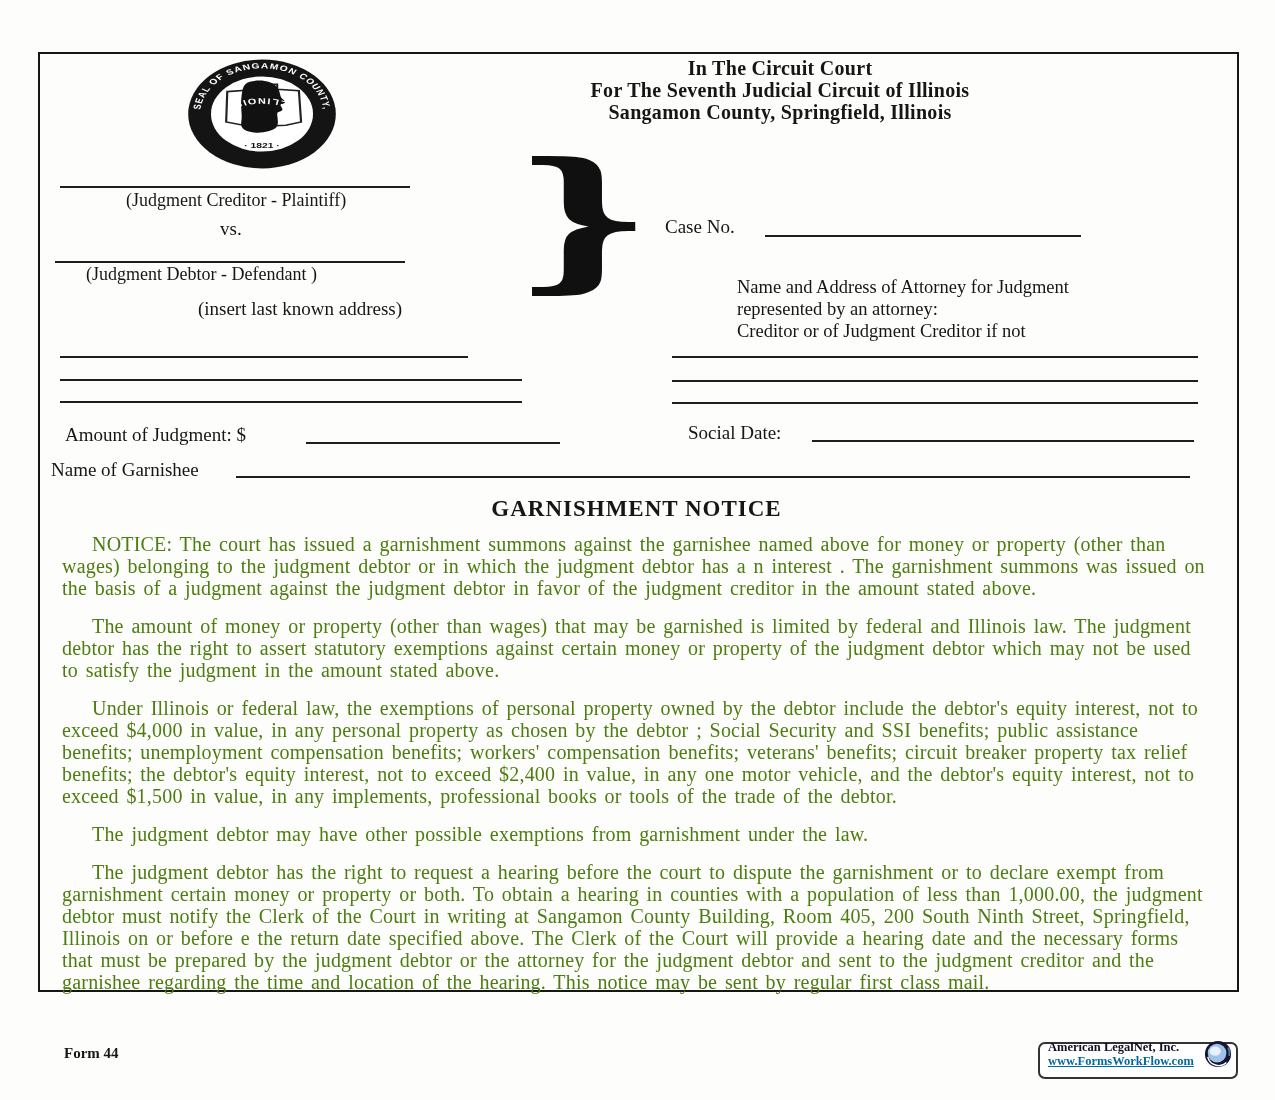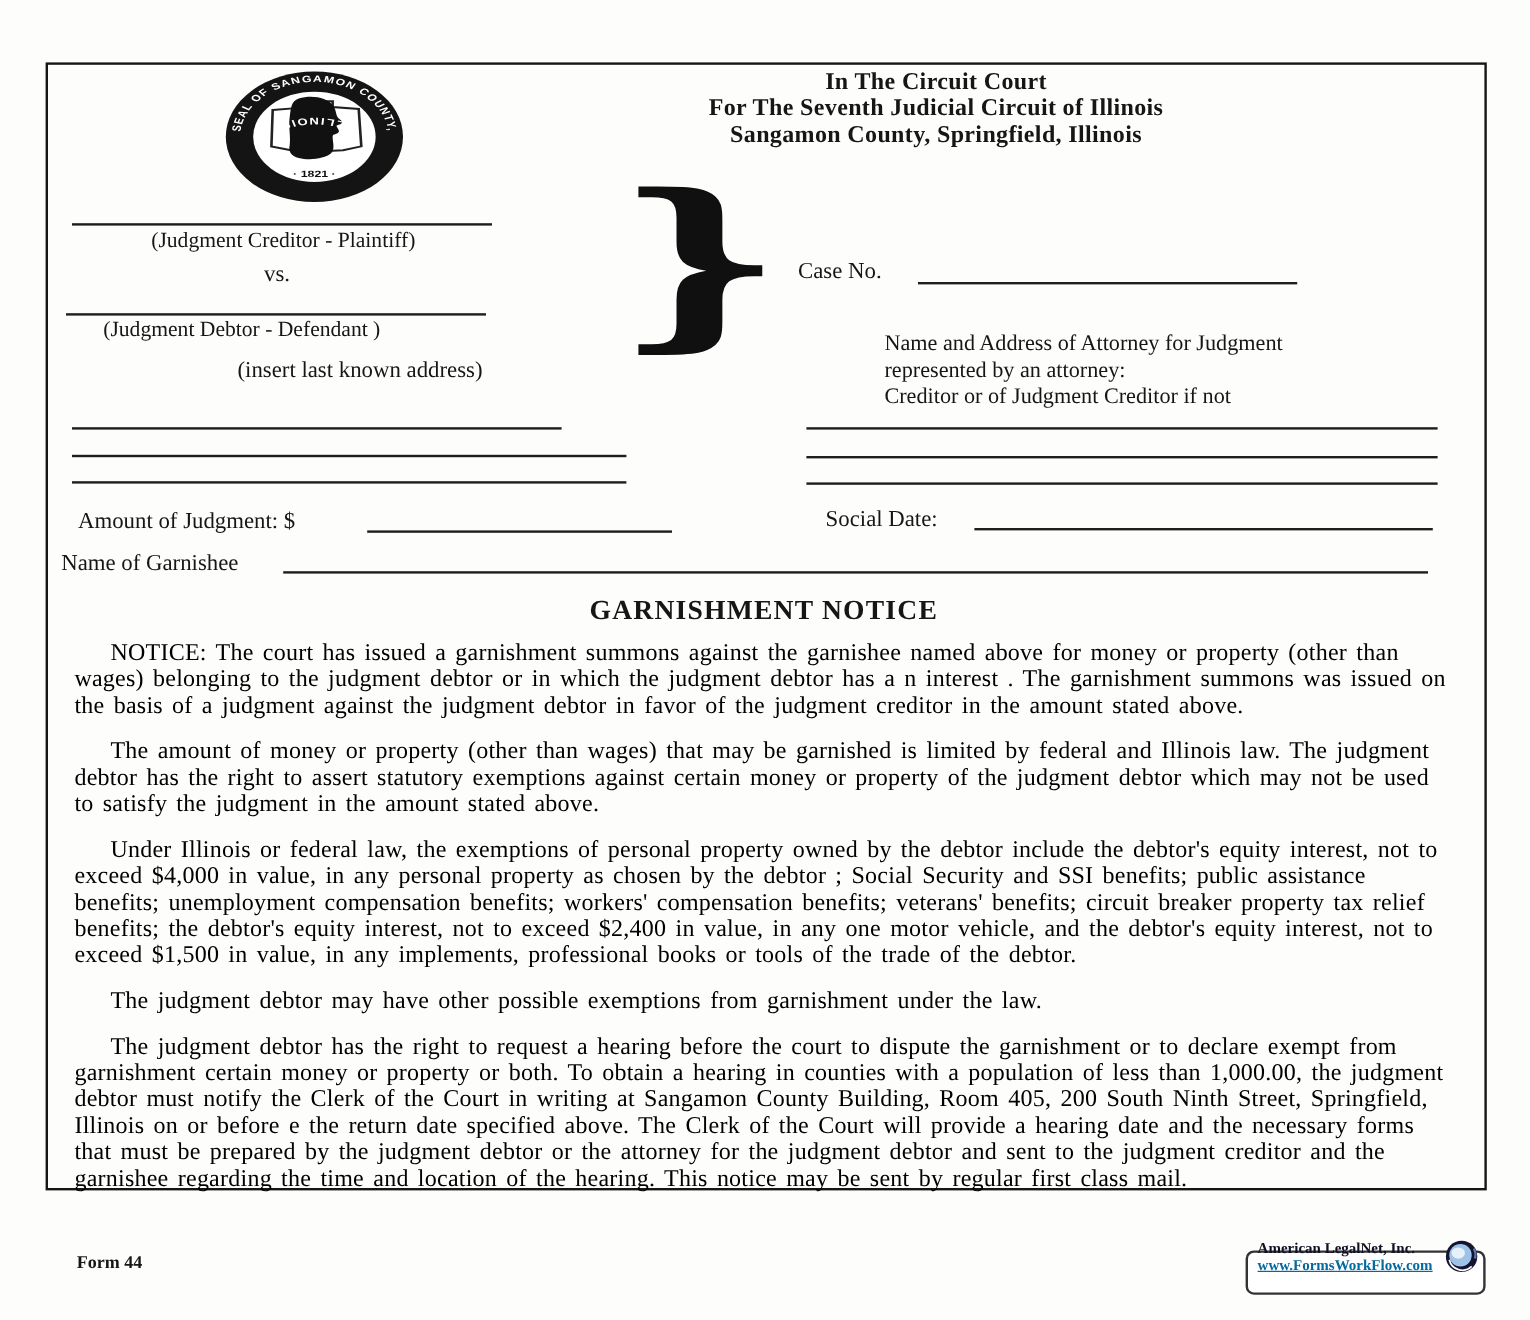--- a/index.html
+++ b/index.html
@@ -33,30 +33,30 @@
     position:absolute;left:120px;top:298px;width:360px;text-align:center;
     font-size:19px;line-height:21px;
   }
   .notice-title{
     position:absolute;left:38px;top:496px;width:1197px;text-align:center;
     font-weight:bold;font-size:23px;letter-spacing:1px;
   }
   .notice-body{
     position:absolute;left:62px;top:533px;width:1150px;
     font-size:20px;line-height:22px;letter-spacing:0.2px;word-spacing:2.5px;
-    color:#000000;
+    color:#4d7c0f;
   }
   .notice-body p{margin:0 0 16px 0;text-indent:30px;}
   .form-number{
     position:absolute;left:64px;top:1045px;font-size:15px;font-weight:bold;
   }
   .vendor-badge{
     position:absolute;left:1038px;top:1042px;width:200px;height:37px;
     border:2px solid #333;border-radius:7px;background:#ffffff;
-    display:flex;align-items:flex-end;justify-content:space-between;
+    display:flex;align-items:center;justify-content:space-between;
     box-sizing:border-box;padding:2px 4px 16px 8px;
   }
   .vendor-text{display:flex;flex-direction:column;line-height:14px;}
   .vendor-name{font-weight:bold;font-size:12.5px;color:#101025;white-space:nowrap;}
   .vendor-url{font-size:12.5px;color:#0369a1;text-decoration:underline;white-space:nowrap;font-weight:bold;}
   .globe{width:28px;height:28px;flex:0 0 auto;}
 </style>
 </head>
 <body>
 

